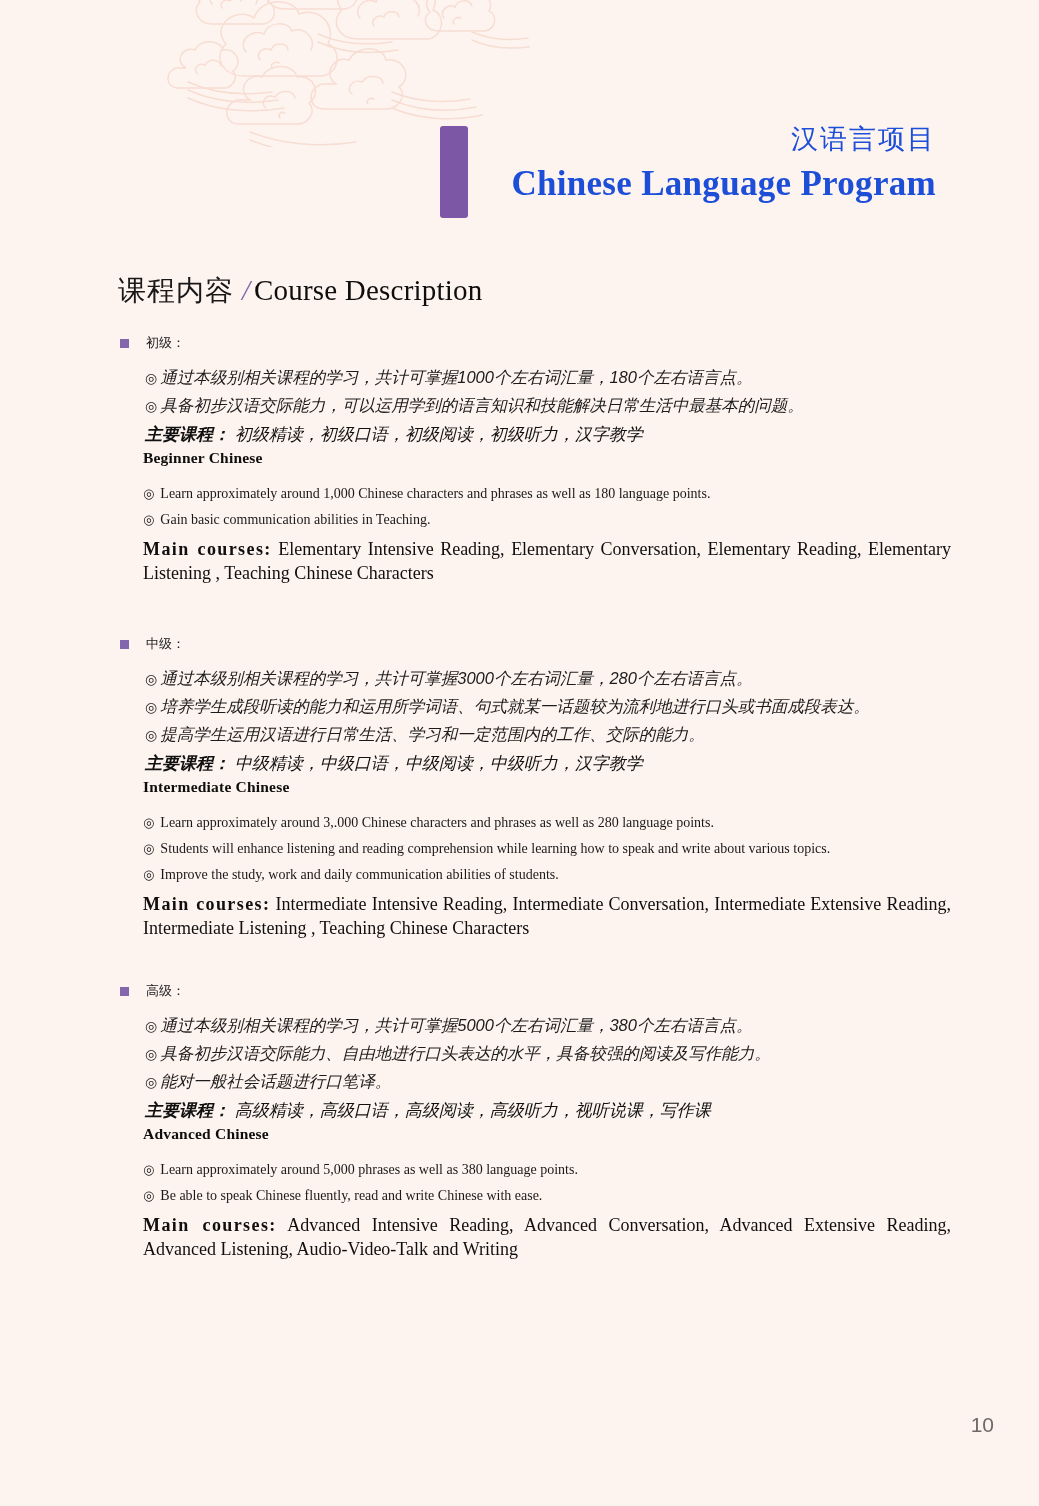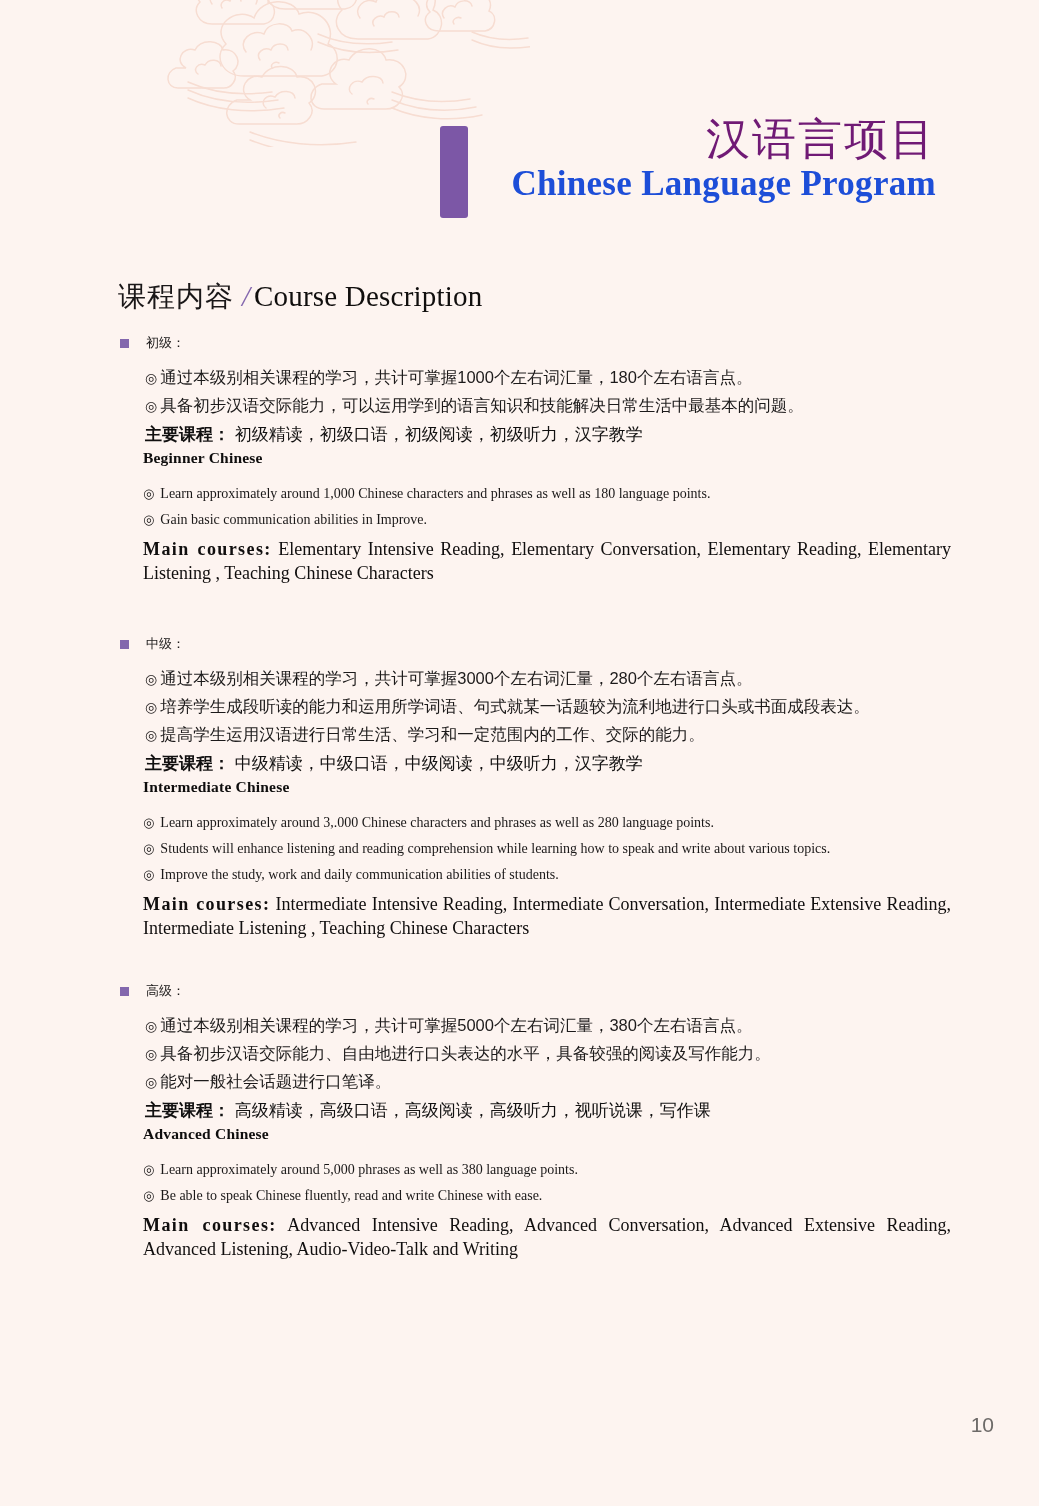--- a/index.html
+++ b/index.html
@@ -47,42 +47,42 @@
     border-radius: 3px;
   }
   #title-stack {
     position: absolute;
     right: 103px;
     top: 0;
     text-align: right;
   }
   #title-cn {
     font-family: "Liberation Sans", "DejaVu Sans", sans-serif;
-    font-size: 44px;
+    font-size: 27px;
     letter-spacing: 2px;
-    color: #701a75;
+    color: #1d4ed8;
     line-height: 42px;
     white-space: nowrap;
   }
   #title-en {
     font-family: "Liberation Serif", "DejaVu Serif", serif;
     font-size: 35px;
     font-weight: bold;
     color: #1d4ed8;
     line-height: 48px;
     letter-spacing: 0.3px;
     white-space: nowrap;
     text-align: right;
   }
 
   
   #section-heading {
     position: absolute;
     left: 118px;
-    top: 278px;
+    top: 272px;
     z-index: 2;
     white-space: nowrap;
   }
   #section-heading .cn {
     font-family: "Liberation Sans", "DejaVu Sans", sans-serif;
     font-size: 28px;
     color: #1a1718;
     letter-spacing: 1px;
   }
   #section-heading .slash {
@@ -125,20 +125,21 @@
     top: 9px;
     width: 9px;
     height: 9px;
     background: #8367ad;
   }
 
   
   .cn-lines {
     padding-left: 145px;
     padding-right: 60px;
+    font-style: italic;
   }
   .cn-line {
     font-family: "Liberation Sans", "DejaVu Sans", sans-serif;
     font-size: 16.5px;
     line-height: 27px;
     color: #1c1a1a;
     white-space: nowrap;
   }
   .cn-line .ring {
     font-size: 14px;
@@ -288,21 +289,21 @@
       <div class="cn-courses">
         <b>主要课程：</b><span> 初级精读，初级口语，初级阅读，初级听力，汉字教学</span>
       </div>
     </div>
     <div class="en-block">
       <div class="en-head">Beginner Chinese</div>
       <div class="en-line">
         <span class="ring">◎</span><span>Learn approximately around 1,000 Chinese characters and phrases as well as 180 language points.</span>
       </div>
       <div class="en-line">
-        <span class="ring">◎</span><span>Gain basic communication abilities in Improve.</span>
+        <span class="ring">◎</span><span>Gain basic communication abilities in Teaching.</span>
       </div>
       <div class="en-courses">
         <b class="lbl-sp">Main courses:</b><span>  Elementary Intensive Reading, Elementary Conversation, Elementary Reading, Elementary Listening , Teaching Chinese Characters</span>
       </div>
     </div>
   </div>
 
   <div class="gap-lg"></div>
 
   <div class="level-block">

